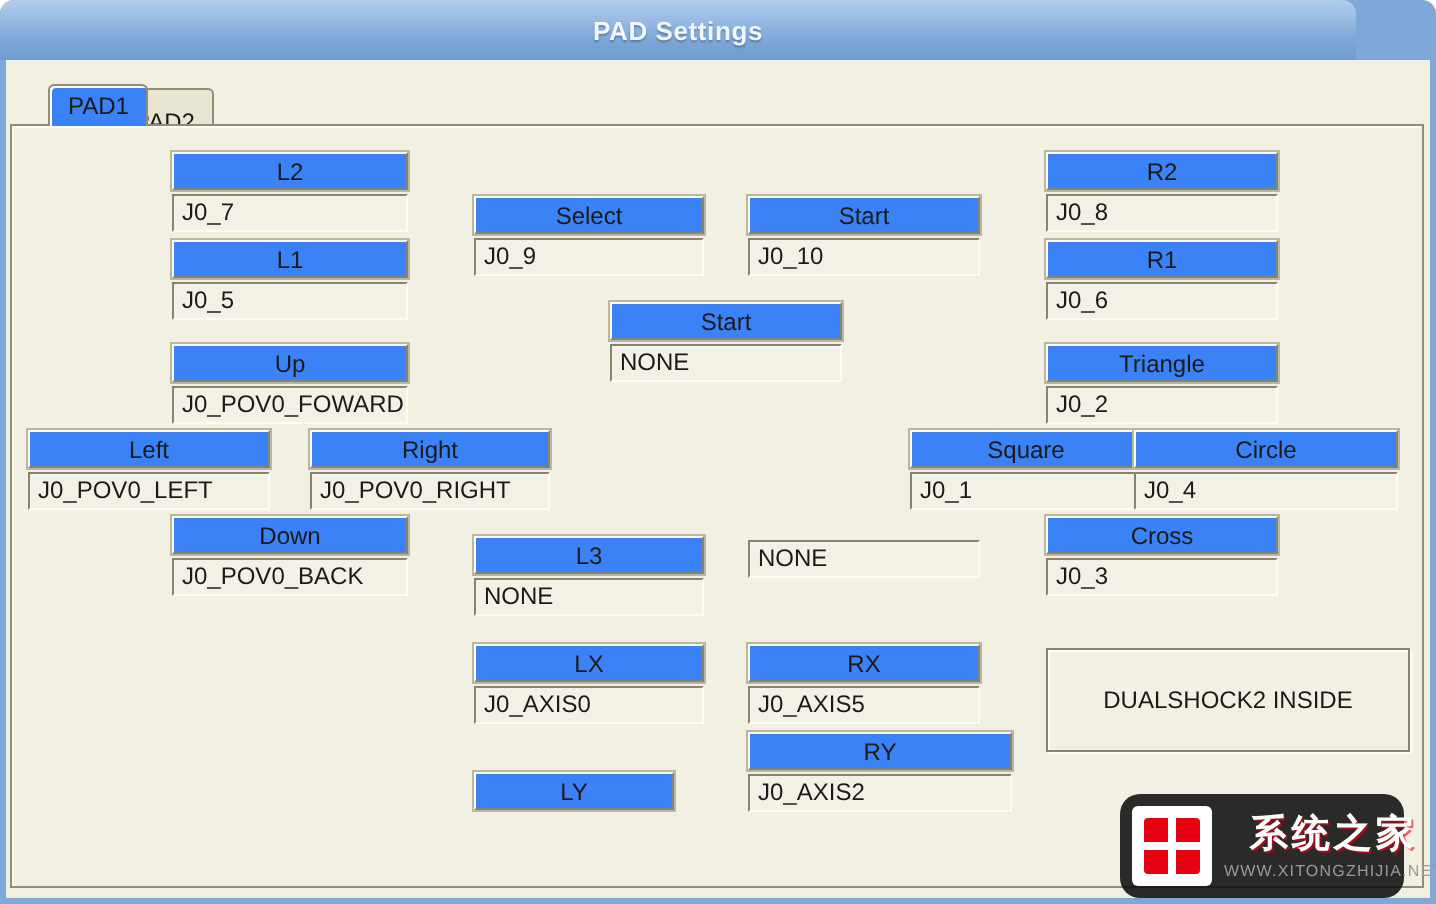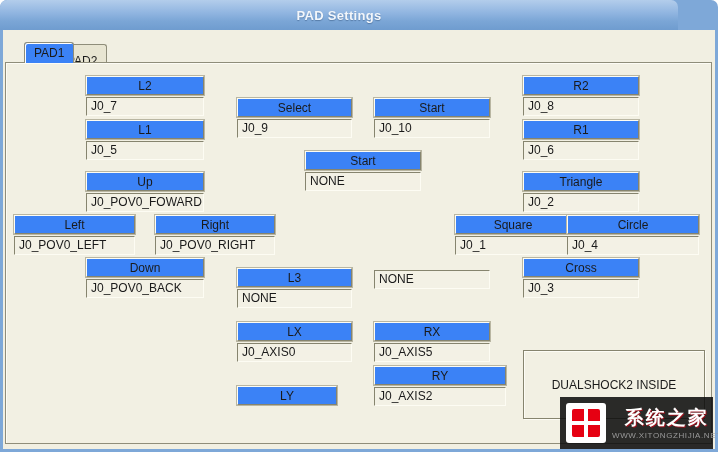--- a/index.html
+++ b/index.html
@@ -56,31 +56,31 @@
   }
   .ctl-field {
     margin-top:2px; width:100%; height:19px;
     background:#f3f1e5; color:#1a1a1a;
     border:1px solid; border-color:#86846e #fdfcf3 #fdfcf3 #86846e;
     font-size:12px; line-height:17px; text-align:left; padding:0 0 16px 4px;
     overflow:hidden; white-space:nowrap;
   }
 
   .info-box {
-    position:absolute; left:523px; top:350px; width:182px; height:69px; z-index:4;
+    position:absolute; left:523px; top:324px; width:182px; height:52px; z-index:4;
     border:1px solid #86846e;
     box-shadow:inset 1px 1px 0 #fdfcf5, 1px 1px 0 #fdfcf5;
     display:flex; align-items:center; justify-content:center;
     font-size:12px; color:#1a1a1a; background:#f2f0e3;
   }
 
   
   .watermark {
-    position:absolute; left:560px; top:397px; width:153px; height:52px; z-index:6;
-    background:rgba(14,14,14,0.88); border-radius:0;
+    position:absolute; left:560px; top:397px; width:142px; height:52px; z-index:6;
+    background:rgba(14,14,14,0.88); border-radius:10px;
     display:flex; align-items:center; gap:6px; padding:4px 6px;
   }
   .wm-logo {
     width:40px; height:40px; background:#ffffff; border-radius:3px;
     display:flex; align-items:center; justify-content:center; flex:0 0 auto;
   }
   .wm-logo-grid {
     width:28px; height:28px;
     background:
       linear-gradient(#ffffff,#ffffff) center/100% 4px no-repeat,

